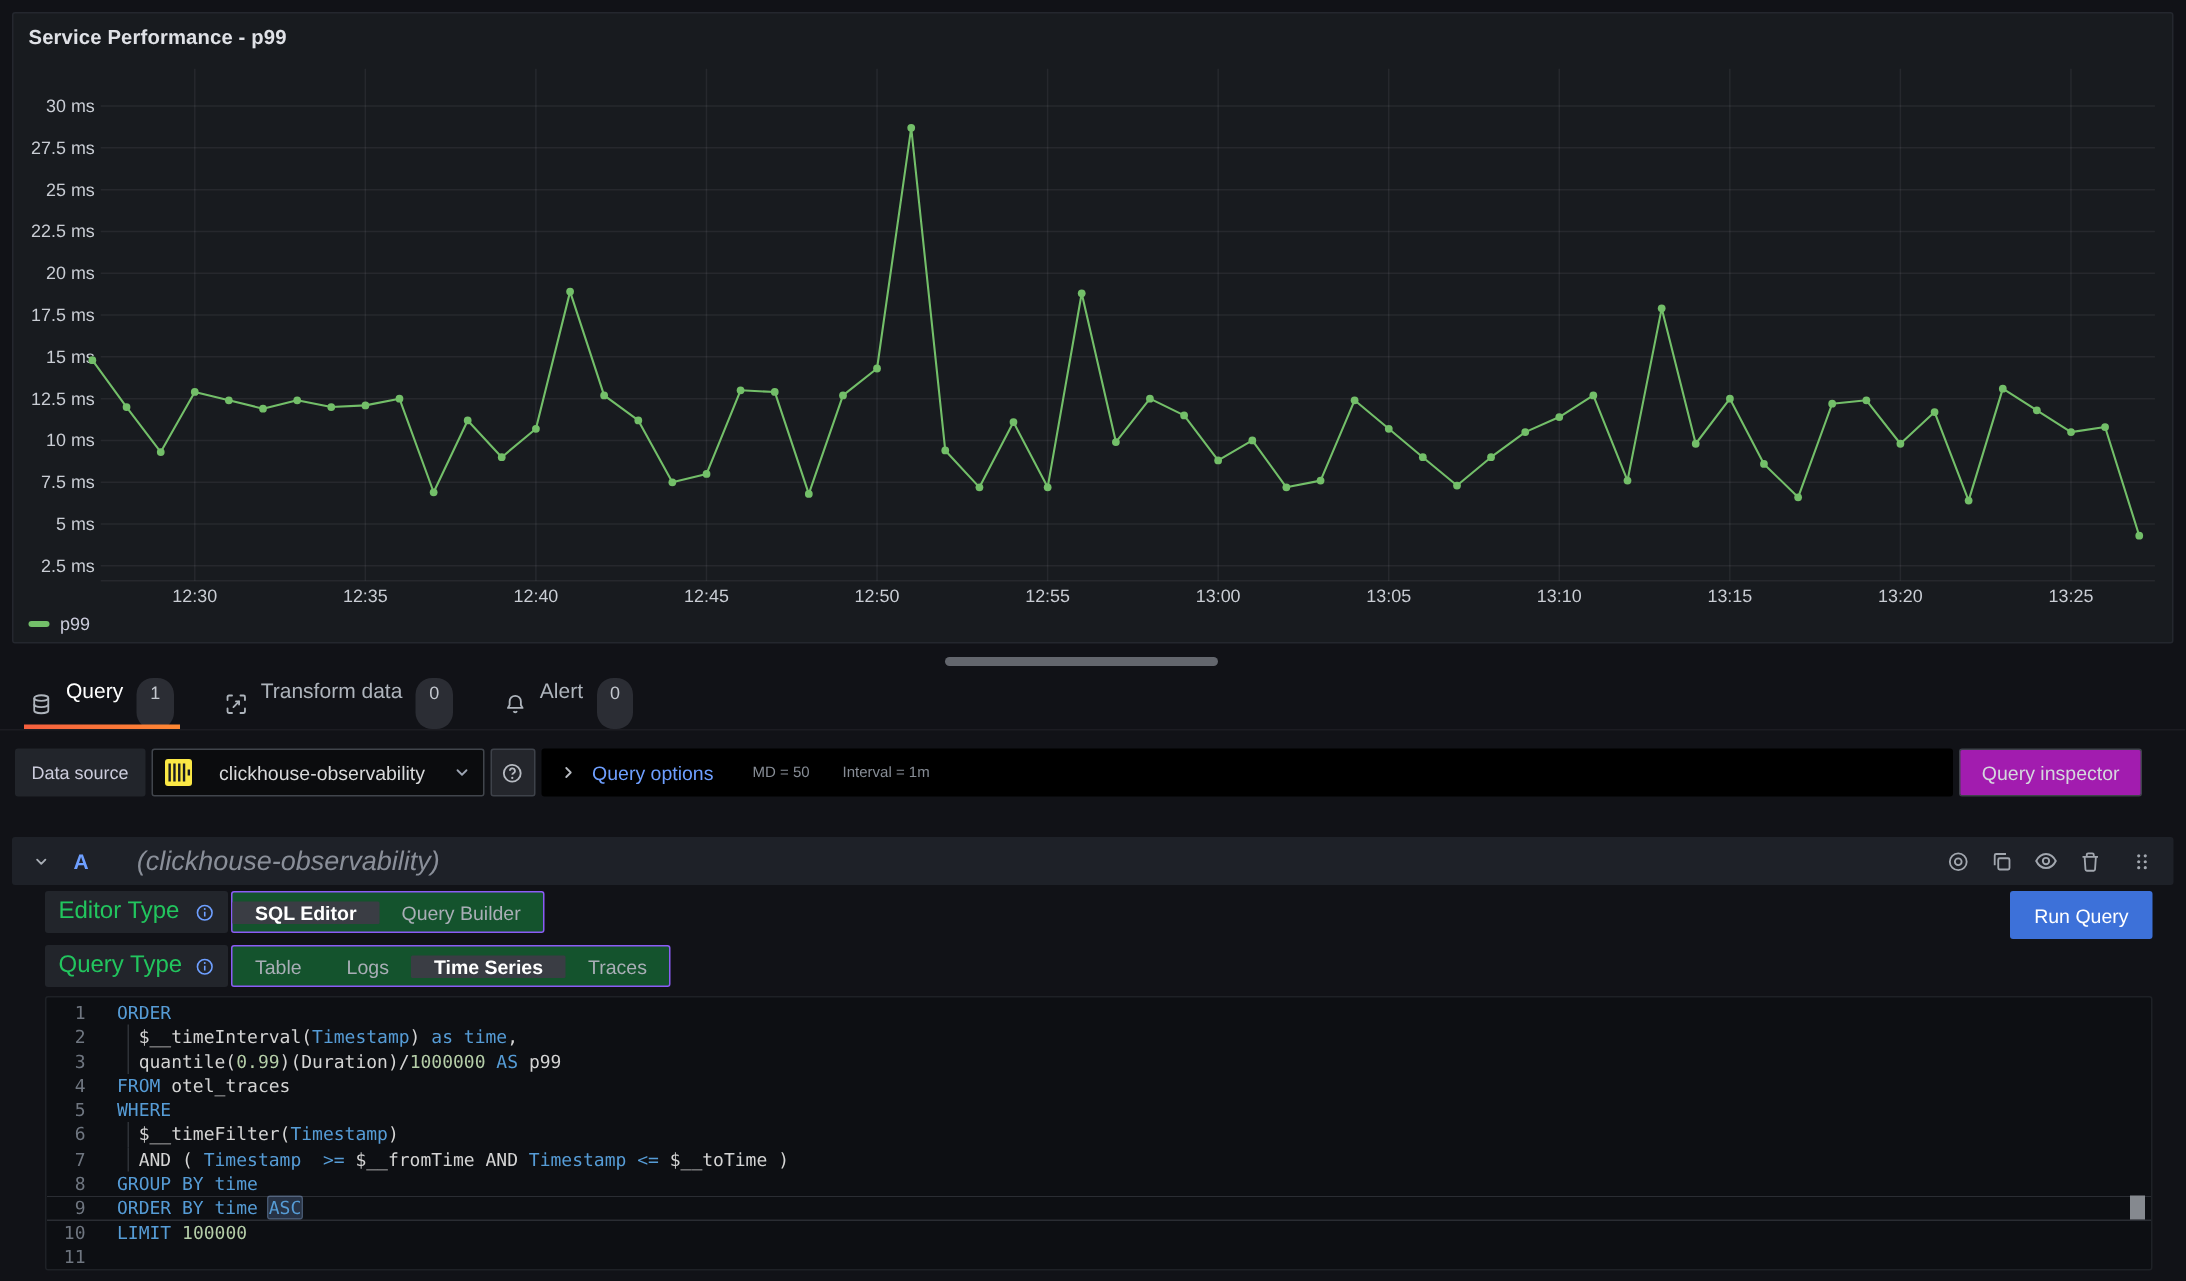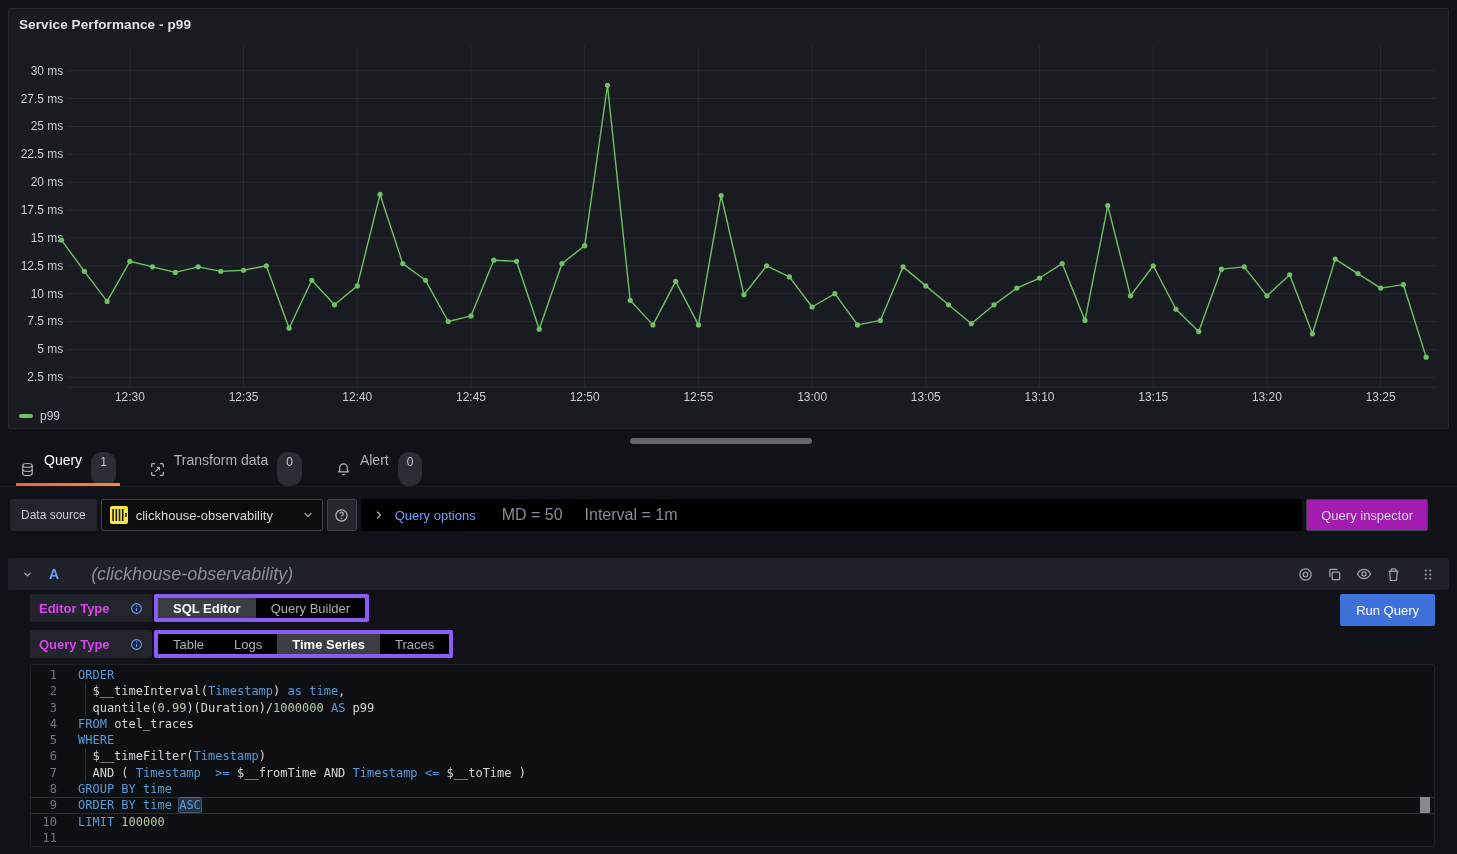--- a/index.html
+++ b/index.html
@@ -32,48 +32,48 @@
     padding:0 9px;display:inline-block;}
   .icn{display:inline-flex;align-items:center;justify-content:center;color:inherit;}
   .icn svg{display:block;}
 
   
   .ds-bar{position:absolute;left:10px;top:499px;width:1418px;height:32px;display:flex;gap:4px;align-items:stretch;}
   .ds-chip{background:#22252B;border-radius:2px;display:flex;align-items:center;padding:0 11px;
     font-size:12px;font-weight:500;color:#CCCCDC;}
   .ds-picker{width:222px;background:#0B0C0E;border:1px solid #41454C;border-radius:2px;display:flex;
     align-items:center;padding:0 8px;gap:8px;cursor:pointer;box-sizing:border-box;}
-  .ds-picker .ds-name{flex:1;text-align:left;font-size:13px;color:#D8D9DA;white-space:nowrap;overflow:hidden;}
+  .ds-picker .ds-name{flex:1;text-align:center;font-size:13px;color:#D8D9DA;white-space:nowrap;overflow:hidden;}
   .help-btn{width:30px;background:#24262C;border:1px solid #3E424A;border-radius:2px;display:flex;
     align-items:center;justify-content:center;color:#B6BAC1;cursor:pointer;}
   .opts{flex:1;background:#000000;border-radius:2px;display:flex;align-items:center;padding:0 12px;gap:0;}
   .opts .chev{color:#B8BCC2;margin-right:10px;}
   .qopt-link{background:none;border:none;color:#6E9FFF;font-size:13px;font-weight:500;cursor:pointer;
     font-family:inherit;padding:0;margin-right:26px;}
-  .opt-meta{font-size:16px;color:#878D96;margin-right:22px;}
+  .opt-meta{font-size:10px;color:#878D96;margin-right:22px;}
   .inspector-btn{background:#a21caf;border:1px solid #3F434B;border-radius:2px;color:#D5D8DD;
     font-size:13px;font-weight:500;padding:0 14px;cursor:pointer;font-family:inherit;}
 
   
   .query-row{position:absolute;left:8px;top:558px;width:1441px;height:285px;box-sizing:border-box;}
   .qr-header{height:32px;background:#1E2128;border-radius:2px;display:flex;align-items:center;
     padding:0 14px;box-sizing:border-box;}
   .qr-header .collapse{background:none;border:none;color:#A8ADB5;padding:0;margin-right:16px;cursor:pointer;display:flex;}
   .qr-refid{color:#6E9FFF;font-size:14px;font-weight:600;margin-right:32px;}
   .qr-hint{color:#8A8F99;font-size:18px;font-style:italic;}
   .qr-actions{margin-left:auto;display:flex;align-items:center;gap:14px;color:#A2A7AF;}
   .qr-actions .act{background:none;border:none;color:#A2A7AF;padding:0;cursor:pointer;display:flex;}
   .qr-body{padding:2px 14px 0 22px;}
   .ctl-row{display:flex;align-items:flex-start;margin-top:2px;}
   .ctl-row + .ctl-row{margin-top:4px;}
   .ctl-chip{width:122px;height:28px;background:#22252B;border-radius:2px;display:flex;align-items:center;
     justify-content:space-between;padding:0 9px;box-sizing:border-box;margin-right:2px;}
-  .ctl-chip .lbl{color:#d946ef;font-size:13px;font-weight:700;}
+  .ctl-chip .lbl{color:#22c55e;font-size:16px;font-weight:400;}
   .ctl-chip .icn{color:#6E9FFF;cursor:pointer;}
-  .segmented{display:flex;border:4px solid #8b5cf6;border-radius:2px;background:#000000;height:28px;box-sizing:border-box;}
+  .segmented{display:flex;border:1px solid #8b5cf6;border-radius:2px;background:#14532d;height:28px;box-sizing:border-box;align-items:center;}
   .seg{border:none;background:none;color:#A9AEB6;font-size:13px;padding:0 15px;cursor:pointer;
     font-family:inherit;border-radius:1px;}
   .seg.active{background:#3A3D44;color:#FFFFFF;font-weight:600;}
   .spacer{flex:1;}
   .run-btn{height:32px;background:#3D71D9;border:none;border-radius:2px;color:#FFFFFF;font-size:13px;
     font-weight:500;padding:0 16px;cursor:pointer;font-family:inherit;text-align:right;}
 
   
   .code-editor{position:relative;margin-top:6px;height:183px;background:#0D0F13;border:1px solid #1E2126;
     border-radius:2px;box-sizing:border-box;padding:2px 0;font-family:"DejaVu Sans Mono",monospace;

